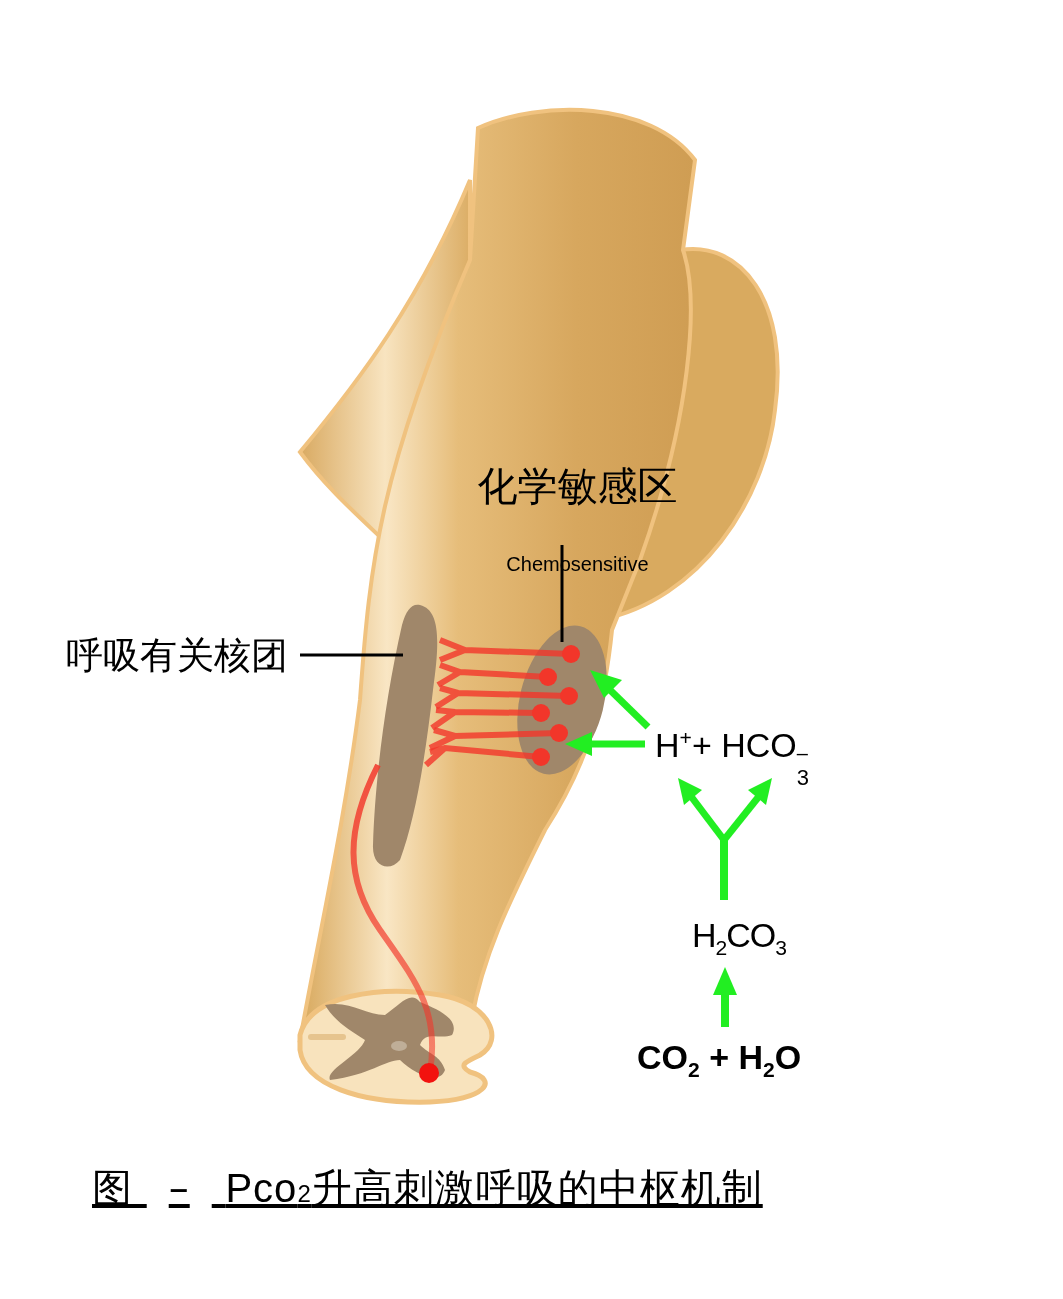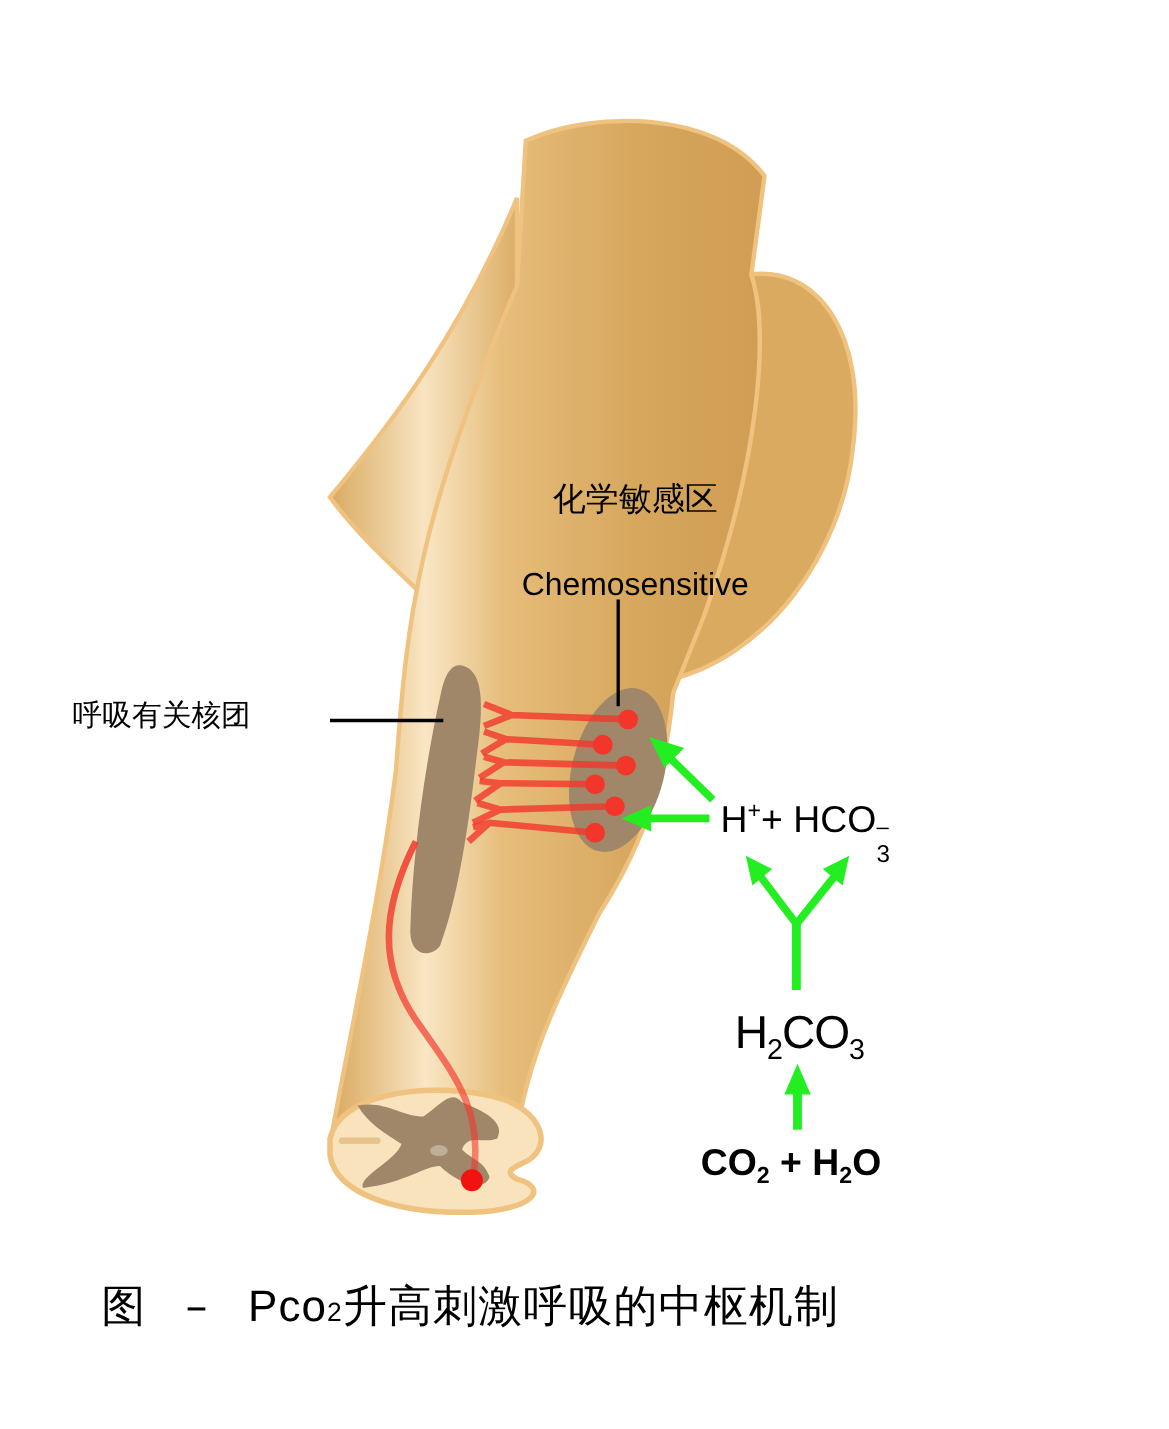--- a/index.html
+++ b/index.html
@@ -3,21 +3,21 @@
 <meta charset="utf-8">
 <style>
   html, body { margin:0; padding:0; background:#ffffff; }
   body { width:1063px; height:1299px; position:relative; overflow:hidden;
          font-family:"Liberation Sans","DejaVu Sans",sans-serif; color:#000; }
   #art { position:absolute; left:0; top:0; }
   .lbl { position:absolute; color:#000; white-space:nowrap; line-height:1; }
   .center { text-align:center; }
   .cjk { font-family:"DejaVu Sans",sans-serif; }
   sub, sup { font-size:0.62em; line-height:0; }
-  .caption { position:absolute; left:92px; top:1168px; font-size:40px; letter-spacing:1px; }
+  .caption { position:absolute; left:92px; top:1168px; font-size:40px; letter-spacing:1px;text-decoration:underline; }
 </style>
 </head>
 <body>
 
 <svg id="art" width="1063" height="1299" viewBox="0 0 1063 1299">
   <defs>
     <linearGradient id="stemGrad" x1="0" y1="0" x2="1" y2="0">
       <stop offset="0" stop-color="#d8a85c"></stop>
       <stop offset="0.22" stop-color="#f9e6c4"></stop>
       <stop offset="0.4" stop-color="#e6bd7a"></stop>
@@ -93,34 +93,34 @@
     <line x1="724" y1="840" x2="690" y2="795" stroke-width="7"></line>
     <line x1="724" y1="840" x2="760" y2="795" stroke-width="7"></line>
     <polygon points="678,778 702,790 684,805" stroke="none"></polygon>
     <polygon points="772,778 766,805 748,790" stroke="none"></polygon>
     <line x1="725" y1="1027" x2="725" y2="990" stroke-width="8"></line>
     <polygon points="725,967 737,995 713,995" stroke="none"></polygon>
   </g>
 </svg>
 
 <div class="lbl center" style="left:440px; top:440px; width:275px;">
-  <div class="cjk" style="font-size:30px; margin-bottom:6px;">化学敏感区</div>
-  <div style="font-size:29px;margin-top:48px;">Chemosensitive</div>
+  <div class="cjk" style="font-size:40px; margin-bottom:6px;margin-top:26px;">化学敏感区</div>
+  <div style="font-size:20px;margin-top:48px;">Chemosensitive</div>
 </div>
 
 <div class="lbl" style="left:40px; top:637px;">
-  <div class="cjk" style="font-size:27px; margin-left:26px; margin-bottom:6px;">呼吸有关核团</div>
+  <div class="cjk" style="font-size:37px; margin-left:26px; margin-bottom:6px;">呼吸有关核团</div>
 </div>
 
 <div class="lbl" style="left:655px; top:728px; font-size:34px;">
   <span>H</span><sup>+</sup><span>+</span>
   <span>HCO</span><span style="display:inline-block; position:relative; width:14px;"><span style="position:absolute; top:-14px; left:0; font-size:20px;">–</span><span style="position:absolute; top:10px; left:0; font-size:22px;">3</span></span>
 </div>
 
-<div class="lbl" style="left:668px; top:918px; font-size:42px; letter-spacing:-1px;">
+<div class="lbl" style="left:692px; top:918px; font-size:34px; letter-spacing:-1px;">
   <span>H</span><sub>2</sub><span>CO</span><sub>3</sub>
 </div>
 
 <div class="lbl" style="left:637px; top:1040px; font-size:34px;font-weight:bold;">
   <span>CO</span><sub>2</sub>
   <span>+</span>
   <span>H</span><sub>2</sub><span>O</span>
 </div>
 
 <div class="lbl caption cjk">

